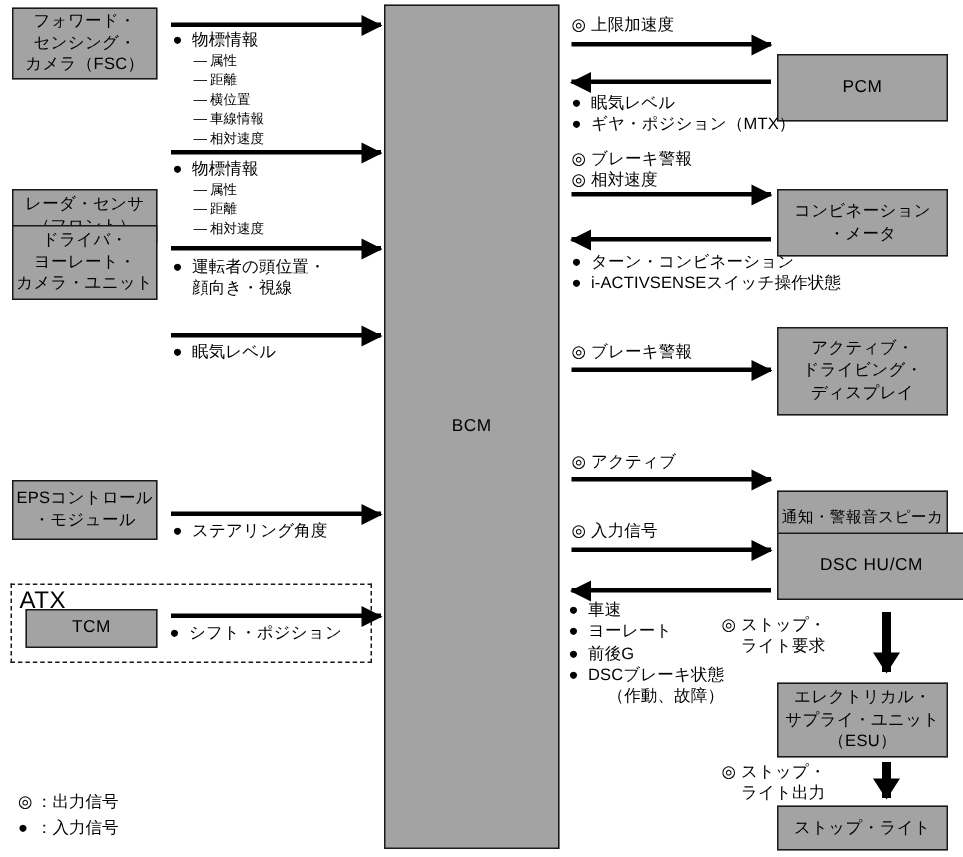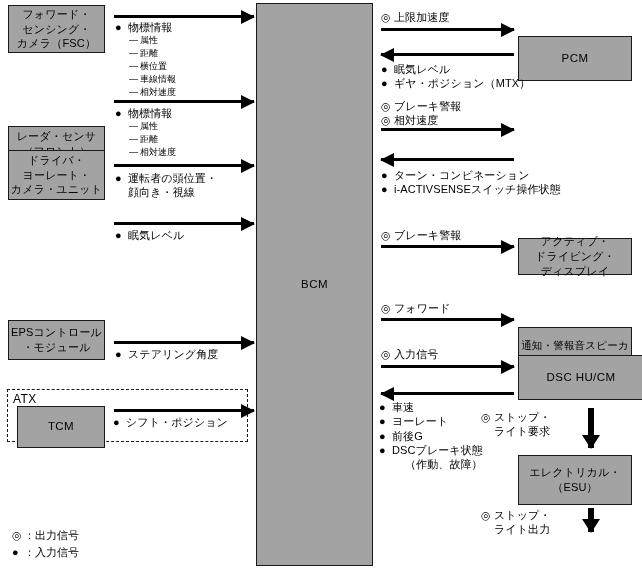--- a/index.html
+++ b/index.html
@@ -33,21 +33,21 @@
   .box .ln { display: block; white-space: nowrap; }
   .box.latin { font-size: 11.5px; letter-spacing: 0.4px; }
   .dashed-group {
     position: absolute;
     box-sizing: border-box;
     border: 1.5px dashed #1a1a1a;
     background: transparent;
   }
   .group-label {
     position: absolute;
-    font-size: 12px;
+    font-size: 16px;
     letter-spacing: 0.4px;
     white-space: nowrap;
   }
   
   .arrow-h {
     position: absolute;
     height: 0;
   }
   .arrow-h .shaft {
     position: absolute;
@@ -160,21 +160,21 @@
   </div>
 
 
   <div class="box" style="left:8px; top:320px; width:97px; height:40px;">
     <span class="ln">EPSコントロール</span>
     <span class="ln">・モジュール</span>
   </div>
 
   <div class="dashed-group" style="left:7px; top:389px; width:241px; height:53px;"></div>
   <div class="group-label" style="left:13px; top:392px;">ATX</div>
-  <div class="box latin" style="left:17px; top:406px; width:88px; height:42px;">
+  <div class="box latin" style="left:17px; top:406px; width:88px; height:26px;">
     <span class="ln">TCM</span>
   </div>
 
   <div class="arrow-h right" style="left:114px; top:15px; width:140px;">
     <div class="shaft"></div>
       <div class="head"></div>
   </div>
   <div class="arrow-h right" style="left:114px; top:100px; width:140px;">
     <div class="shaft"></div>
       <div class="head"></div>
@@ -244,41 +244,49 @@
     <div class="row">
       <span class="mk">●</span>
       <span>シフト・ポジション</span>
     </div>
   </div>
 
   <div class="box latin" style="left:518px; top:17px; width:114px; height:45px;margin-top:19px;">
     <span class="ln">PCM</span>
   </div>
 
-
-  <div class="box" style="left:518px; top:238px; width:114px; height:37px;">
+  <div class="box" style="left:518px; top:126px; width:114px; height:45px;">
+    <span class="ln">コンビネーション</span>
+    <span class="ln">・メータ</span>
+  </div>
+
+  <div class="box" style="left:518px; top:218px; width:114px; height:59px;">
     <span class="ln">アクティブ・</span>
     <span class="ln">ドライビング・</span>
     <span class="ln">ディスプレイ</span>
   </div>
 
   <div class="box" style="left:518px; top:291px; width:114px; height:52px;margin-top:36px;">
     <span class="ln" style="font-size:10.5px;">通知・警報音スピーカ</span>
     <span class="ln">（フロント）</span>
   </div>
 
   <div class="box latin" style="left:518px; top:355px; width:126px; height:45px;">
     <span class="ln">DSC HU/CM</span>
   </div>
 
   <div class="box" style="left:518px; top:455px; width:114px; height:50px;">
     <span class="ln">エレクトリカル・</span>
+    <span class="ln">サプライ・ユニット</span>
     <span class="ln">（ESU）</span>
   </div>
 
+  <div class="box" style="left:518px; top:537px; width:114px; height:30px;">
+    <span class="ln">ストップ・ライト</span>
+  </div>
 
   <div class="arrow-h right" style="left:381px; top:28px; width:133px;">
     <div class="shaft"></div>
       <div class="head"></div>
   </div>
   <div class="arrow-h left" style="left:381px; top:53px; width:133px;">
     <div class="shaft"></div>
       <div class="head"></div>
   </div>
 
@@ -362,21 +370,21 @@
   <div class="sig" style="left:381px; top:228px;">
     <div class="row">
       <span class="mk">◎</span>
       <span>ブレーキ警報</span>
     </div>
   </div>
 
   <div class="sig" style="left:381px; top:301px;">
     <div class="row">
       <span class="mk">◎</span>
-      <span>フォワード</span>
+      <span>アクティブ</span>
     </div>
   </div>
 
   <div class="sig" style="left:381px; top:347px;">
     <div class="row">
       <span class="mk">◎</span>
       <span>入力信号</span>
     </div>
   </div>
 

